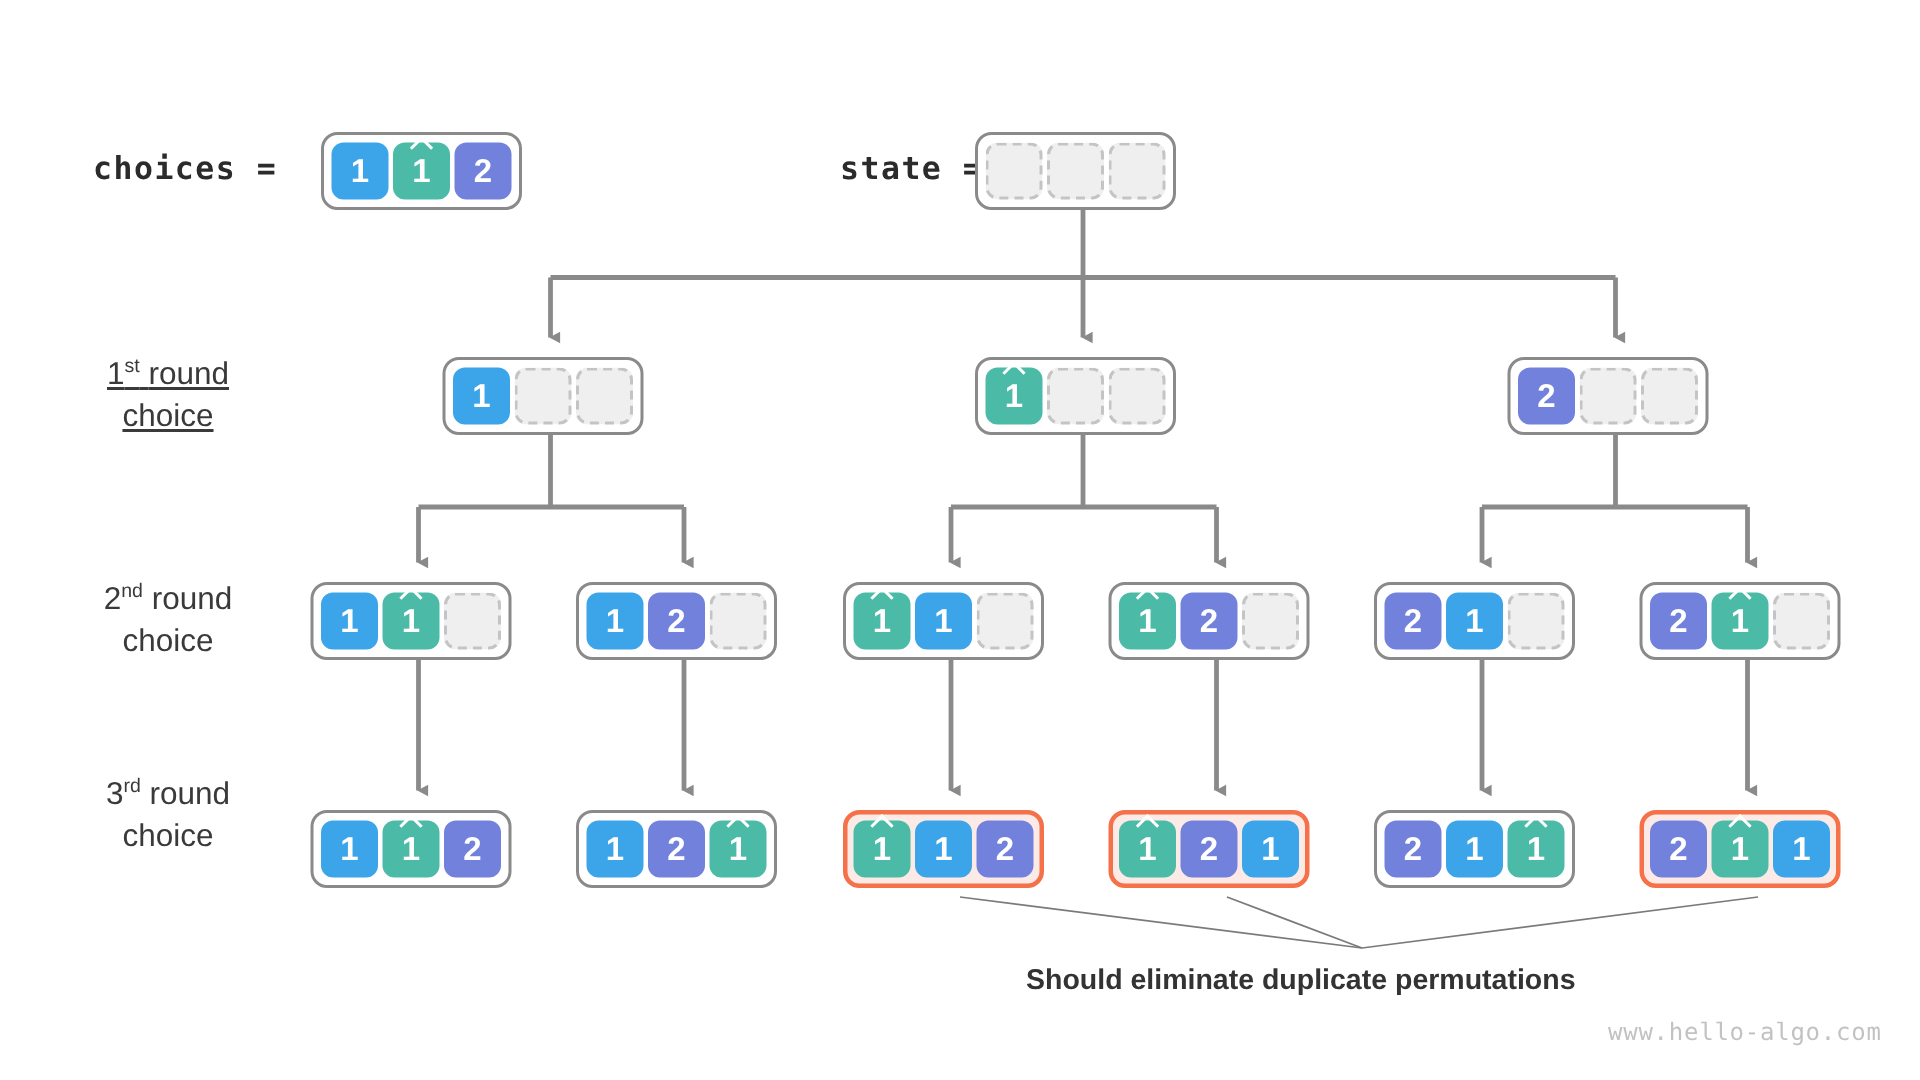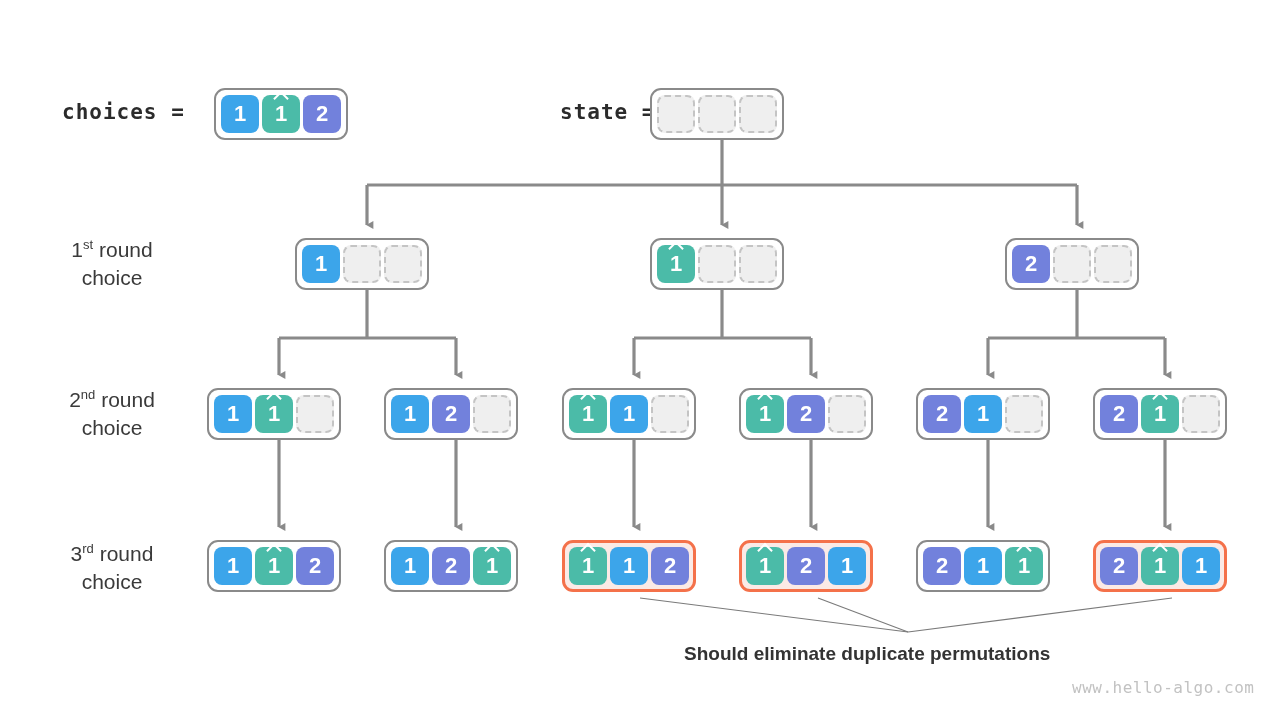--- a/index.html
+++ b/index.html
@@ -197,29 +197,29 @@
       </div>
       <div class="cell empty">
         <span class="glyph"></span>
       </div>
       <div class="cell empty">
         <span class="glyph"></span>
       </div>
     </div>
 
   <div id="round-labels">
-      <div class="round-label" style="left: 112px; top: 236px; transform: translateX(-50%);">
+      <div class="round-label" style="left: 112px; top: 236px; transform: translateX(-50%); text-decoration: underline;">
         <div><span>1</span><sup>st</sup> <span>round</span></div>
         <div>choice</div>
       </div>
       <div class="round-label" style="left: 112px; top: 386px; transform: translateX(-50%); text-align: center;">
         <div><span>2</span><sup>nd</sup> <span>round</span></div>
         <div>choice</div>
       </div>
-      <div class="round-label" style="left: 112px; top: 540px; transform: translateX(-50%);">
+      <div class="round-label" style="left: 112px; top: 516px; transform: translateX(-50%);">
         <div><span>3</span><sup>rd</sup> <span>round</span></div>
         <div>choice</div>
       </div>
     </div>
 
   <div id="level1-group">
       <div class="array" style="left: 295px; top: 238px;">
         <div class="cell blue">
           <span class="glyph">1</span>
         </div>

